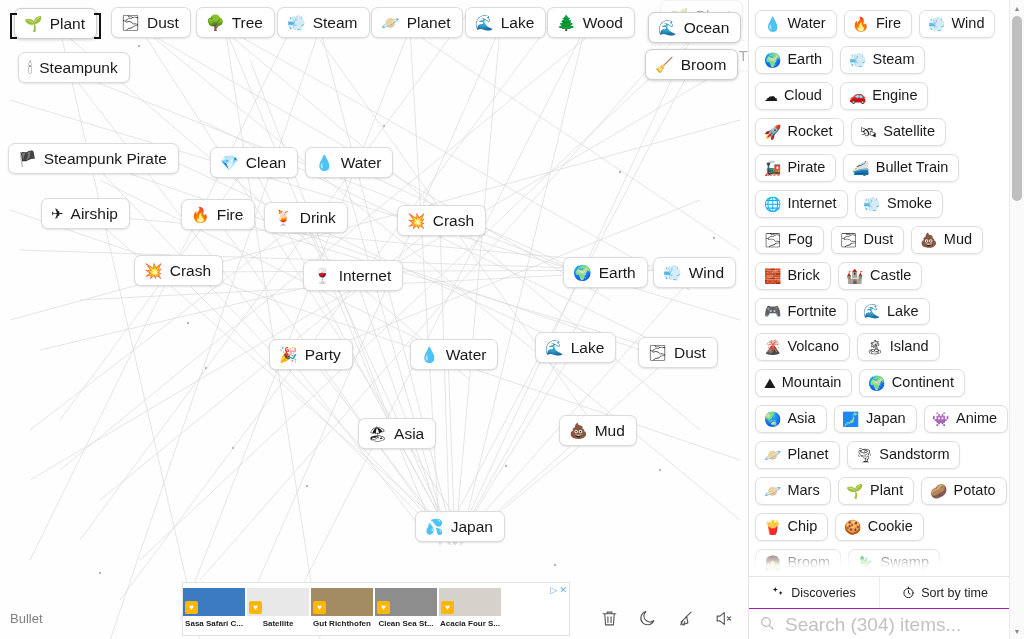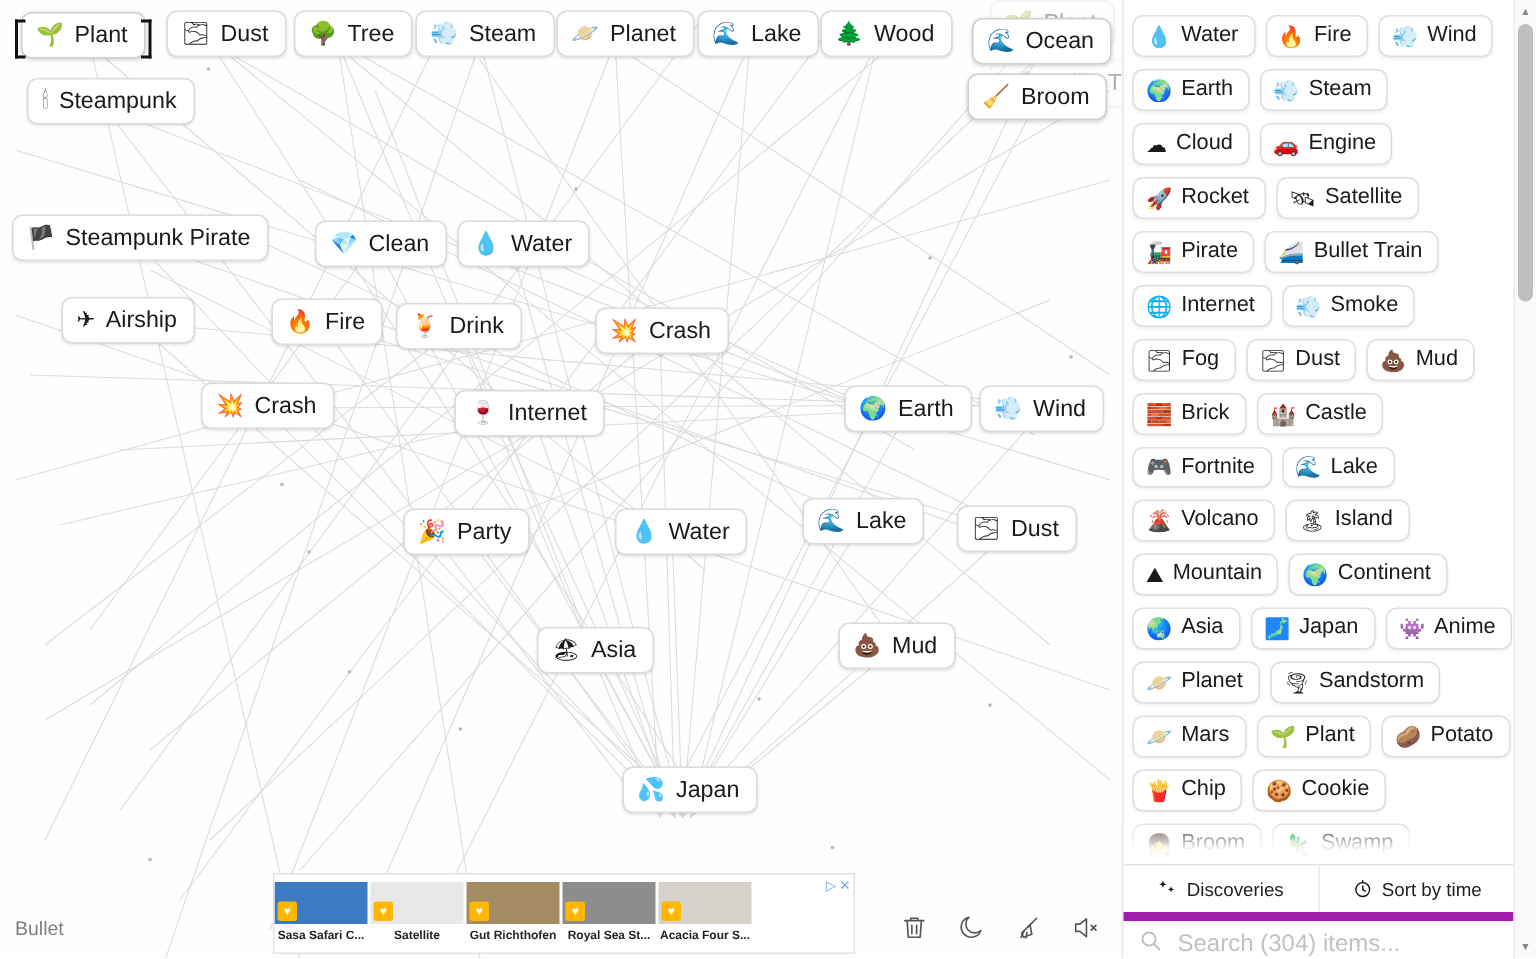--- a/index.html
+++ b/index.html
@@ -147,34 +147,34 @@
     position:absolute;left:2px;top:16px;width:10px;height:185px;
     background:#bfbfbf;border-radius:5px;
   }
 
   
   #sidebar-footer{
     position:absolute;left:0;right:14px;bottom:0;height:63px;
     background:#fff;border-top:1px solid #e4e4e4;
     box-sizing:border-box;
   }
-  #tabs{display:flex;height:31px;border-bottom:6px solid #a21caf;}
+  #tabs{display:flex;height:31px;border-bottom:1px solid #a21caf;}
   .tab{
     flex:1;display:flex;align-items:center;justify-content:center;gap:6px;
     font-size:12.5px;color:#222;cursor:pointer;
   }
   .tab + .tab{border-left:1px solid #ececec;}
   .tab svg{display:block;}
   #searchbar{
     height:31px;display:flex;align-items:center;gap:8px;padding:0 10px;
   }
   #searchbar .mag{flex:0 0 auto;color:#b9b9b9;}
   #search-input{
     border:none;outline:none;background:transparent;
-    font-family:inherit;font-size:16px;color:#a21caf;width:100%;
+    font-family:inherit;font-size:19px;color:#a21caf;width:100%;
   }
   #search-input::placeholder{color:#c2c2c2;}
 </style>
 </head>
 <body>
 
 <div id="canvas">
 
   <svg id="web-lines" viewBox="0 0 748 639" preserveAspectRatio="none">
     <g stroke="#cfcfcf" stroke-width="0.7" fill="none" opacity="0.75">
@@ -407,21 +407,21 @@
         <div class="ad-card">
           <div class="ad-thumb" style="background: rgb(163, 139, 99);">
             <div class="ad-heart">♥</div>
           </div>
           <div class="ad-caption">Gut Richthofen</div>
         </div>
         <div class="ad-card">
           <div class="ad-thumb" style="background: rgb(141, 141, 141);">
             <div class="ad-heart">♥</div>
           </div>
-          <div class="ad-caption">Royal Sea St...</div>
+          <div class="ad-caption">Clean Sea St...</div>
         </div>
         <div class="ad-card">
           <div class="ad-thumb" style="background: rgb(214, 210, 203);">
             <div class="ad-heart">♥</div>
           </div>
           <div class="ad-caption">Acacia Four S...</div>
         </div>
       </div>
     <div id="ad-badges">
       <span class="b">▷</span>

